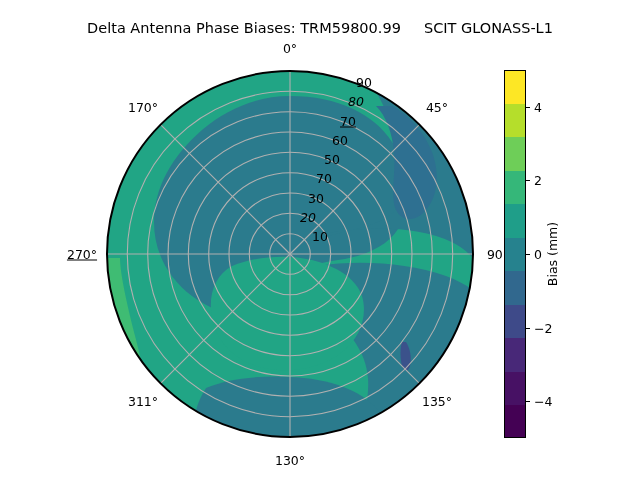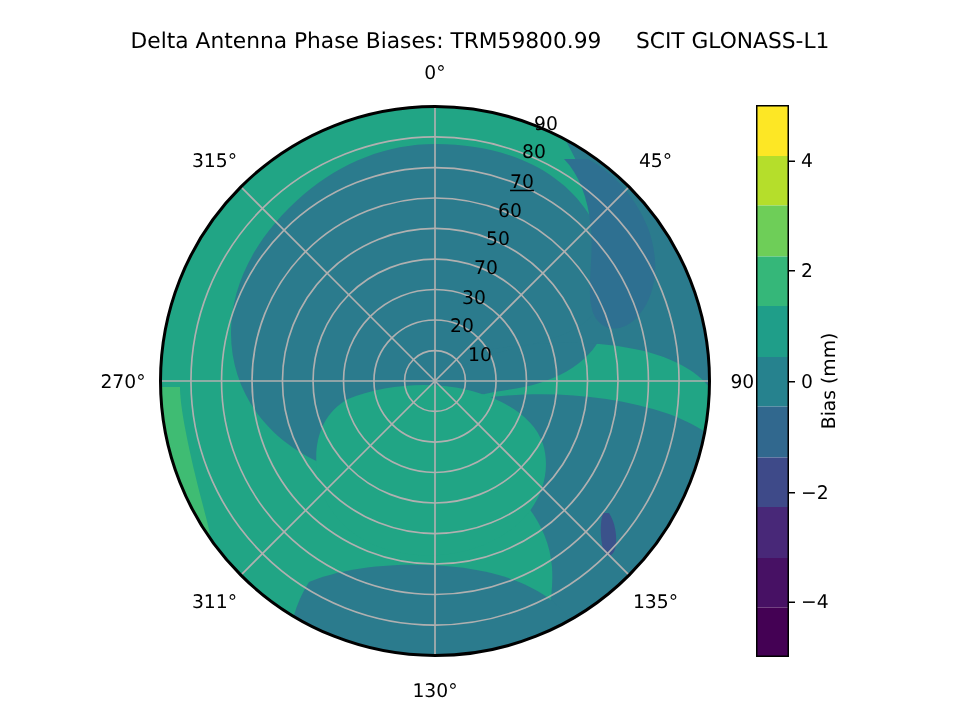--- a/index.html
+++ b/index.html
@@ -211,31 +211,31 @@
 
       <circle cx="184" cy="184" r="183" fill="none" stroke="#000000" stroke-width="2"></circle>
     </svg>
 
     <div class="theta-label" style="left:184px; top:-22px;">0°</div>
     <div class="theta-label" style="left:331px; top:37px;">45°</div>
     <div class="theta-label" style="left:392px; top:184px;">90°</div>
     <div class="theta-label" style="left:331px; top:331px;">135°</div>
     <div class="theta-label" style="left:184px; top:390px;">130°</div>
     <div class="theta-label" style="left:37px; top:331px;">311°</div>
-    <div class="theta-label" style="left:-24px; top:184px;">270°</div>
-    <div class="theta-label" style="left:37px; top:37px;">315°</div>
+    <div class="theta-label" style="left:-24px; top:184px;text-decoration:underline;">270°</div>
+    <div class="theta-label" style="left:37px; top:37px;">170°</div>
 
     <div class="r-label" style="left:194px; top:166px;padding-left:40px;">10</div>
-    <div class="r-label" style="left:202px; top:147px;">20</div>
+    <div class="r-label" style="left:202px; top:147px;font-style:italic;">20</div>
     <div class="r-label" style="left:210px; top:128px;">30</div>
     <div class="r-label" style="left:218px; top:108px;">70</div>
     <div class="r-label" style="left:226px; top:89px;">50</div>
     <div class="r-label" style="left:234px; top:70px;">60</div>
     <div class="r-label" style="left:242px; top:51px;text-decoration:underline;">70</div>
-    <div class="r-label" style="left:250px; top:31px;">80</div>
+    <div class="r-label" style="left:250px; top:31px;font-style:italic;">80</div>
     <div class="r-label" style="left:258px; top:12px;">90</div>
   </div>
 
   <div id="colorbar-axes">
     <div class="cbar-band" style="top:0px;     height:33.5px; background:#fde725;"></div>
     <div class="cbar-band" style="top:33.5px;  height:33.5px; background:#b5de2b;"></div>
     <div class="cbar-band" style="top:67px;    height:33.5px; background:#6ece58;"></div>
     <div class="cbar-band" style="top:100.5px; height:33.5px; background:#35b779;"></div>
     <div class="cbar-band" style="top:134px;   height:33.5px; background:#1f9e89;"></div>
     <div class="cbar-band" style="top:167.5px; height:33.5px; background:#26828e;"></div>

